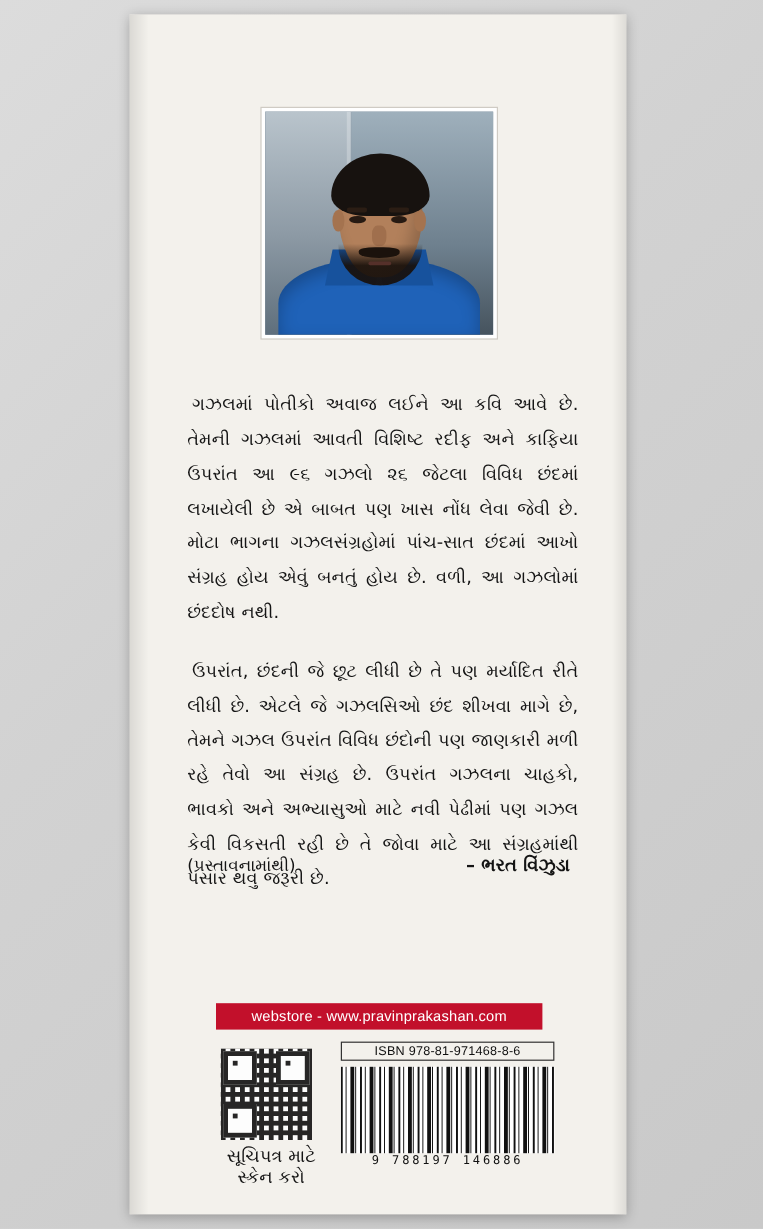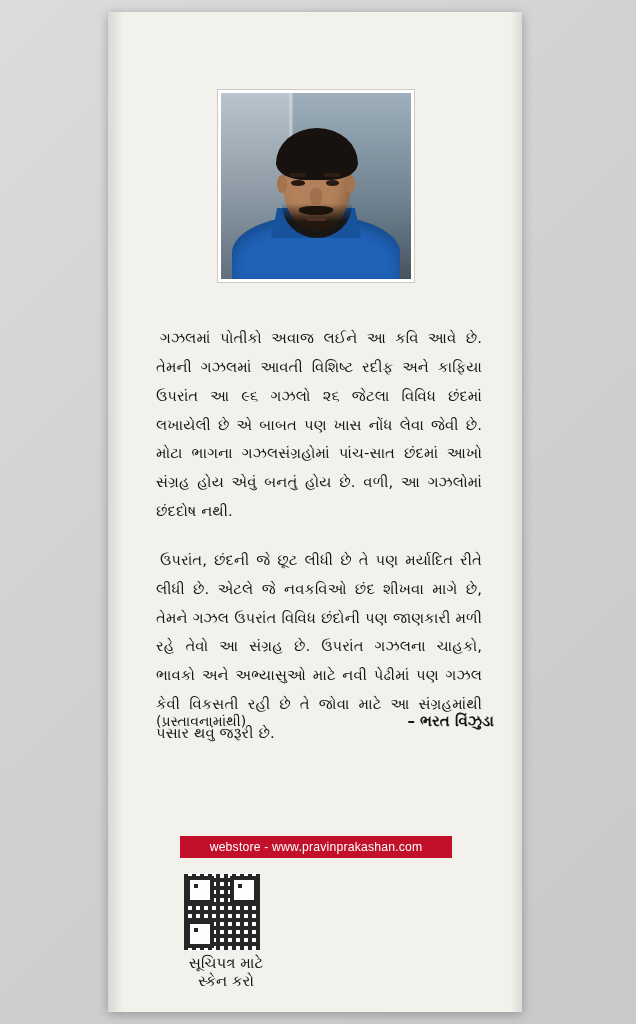--- a/index.html
+++ b/index.html
@@ -177,21 +177,21 @@
     line-height: 1.95;
     text-align: justify;
     letter-spacing: 0.1px;
   }
   .blurb p { margin: 0 0 20px 0; }
   .blurb p.indent { text-indent: 4px; }
 
   .signature-row {
     position: absolute;
     left: 48px;
-    right: 28px;
+    right: 47px;
     top: 700px;
     display: flex;
     justify-content: space-between;
     align-items: baseline;
     font-family: "DejaVu Sans", "Liberation Sans", sans-serif;
     color: #141414;
   }
   .source-note { font-size: 14px; }
   .author-name { font-size: 15px; font-weight: bold; }
 
@@ -320,21 +320,21 @@
         <div class="eye-r"></div>
         <div class="nose"></div>
         <div class="beard"></div>
         <div class="moustache"></div>
         <div class="mouth"></div>
       </div>
     </div>
 
     <div class="blurb">
       <p class="indent">ગઝલમાં પોતીકો અવાજ લઈને આ કવિ આવે છે. તેમની ગઝલમાં આવતી વિશિષ્ટ રદીફ અને કાફિયા ઉપરાંત આ ૯૬ ગઝલો ૨૬ જેટલા વિવિધ છંદમાં લખાયેલી છે એ બાબત પણ ખાસ નોંધ લેવા જેવી છે. મોટા ભાગના ગઝલસંગ્રહોમાં પાંચ-સાત છંદમાં આખો સંગ્રહ હોય એવું બનતું હોય છે. વળી, આ ગઝલોમાં છંદદોષ નથી.</p>
-      <p class="indent">ઉપરાંત, છંદની જે છૂટ લીધી છે તે પણ મર્યાદિત રીતે લીધી છે. એટલે જે નવકવિઓ છંદ શીખવા માગે છે, તેમને ગઝલ ઉપરાંત વિવિધ છંદોની પણ જાણકારી મળી રહે તેવો આ સંગ્રહ છે. ઉપરાંત ગઝલના ચાહકો, ભાવકો અને અભ્યાસુઓ માટે નવી પેઢીમાં પણ ગઝલ કેવી વિકસતી રહી છે તે જોવા માટે આ સંગ્રહમાંથી પસાર થવું જરૂરી છે.</p>
+      <p class="indent">ઉપરાંત, છંદની જે છૂટ લીધી છે તે પણ મર્યાદિત રીતે લીધી છે. એટલે જે ગઝલસિઓ છંદ શીખવા માગે છે, તેમને ગઝલ ઉપરાંત વિવિધ છંદોની પણ જાણકારી મળી રહે તેવો આ સંગ્રહ છે. ઉપરાંત ગઝલના ચાહકો, ભાવકો અને અભ્યાસુઓ માટે નવી પેઢીમાં પણ ગઝલ કેવી વિકસતી રહી છે તે જોવા માટે આ સંગ્રહમાંથી પસાર થવું જરૂરી છે.</p>
     </div>
 
     <div class="signature-row">
       <span class="source-note">(પ્રસ્તાવનામાંથી)</span>
       <span class="author-name">– ભરત વિંઝુડા</span>
     </div>
 
     <div class="webstore-banner">webstore - www.pravinprakashan.com</div>
 
     <div class="codes">
@@ -347,17 +347,22 @@
           <div class="fp tr">
               <i></i>
             </div>
           <div class="fp bl">
               <i></i>
             </div>
         </div>
       </div>
       <div class="qr-caption">સૂચિપત્ર માટે સ્કેન કરો</div>
 
+      <div class="isbn-block">
+        <div class="isbn-text">ISBN  978-81-971468-8-6</div>
+        <div class="barcode"></div>
+        <div class="barcode-digits">9 788197 146886</div>
+      </div>
 
     </div>
 
   </div>
 </div>
 
 </body></html>

